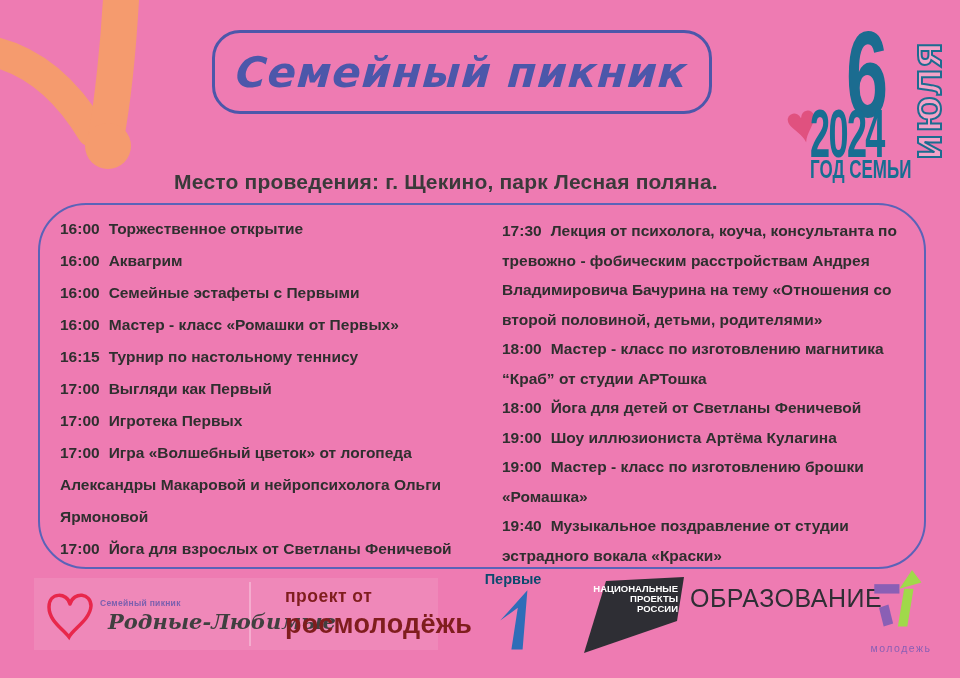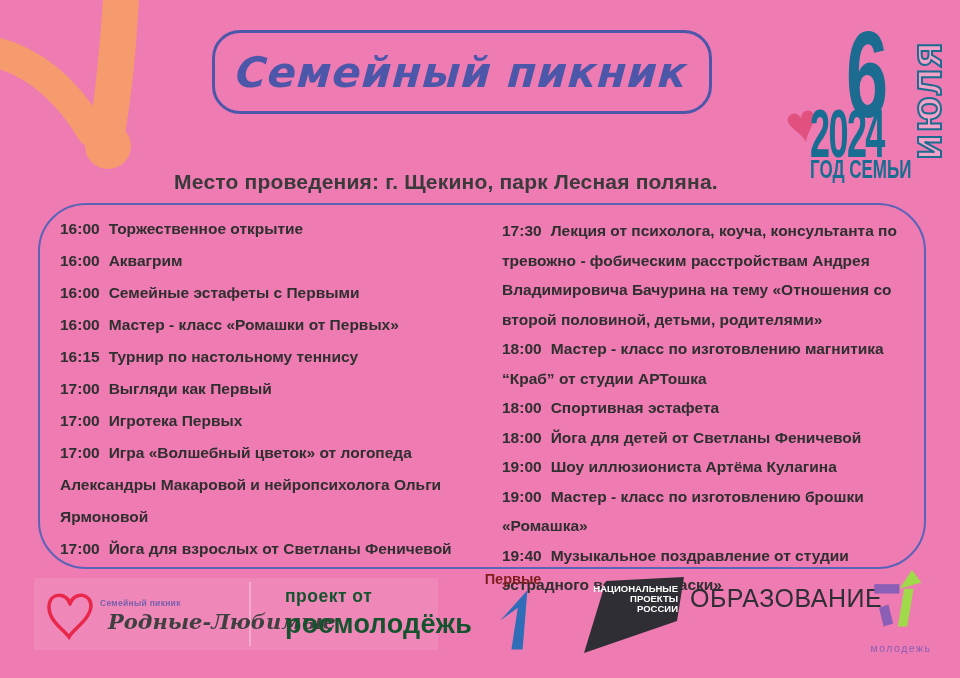--- a/index.html
+++ b/index.html
@@ -67,25 +67,25 @@
     background:rgba(255,255,255,0.10);}
   .footer-divider{position:absolute;left:249px;top:582px;width:2px;height:64px;
     background:rgba(255,255,255,0.30);}
   .family-logo{position:absolute;left:44px;top:588px;display:flex;align-items:center;}
   .family-text{margin-left:4px;}
   .family-tagline{font-size:8.5px;font-weight:bold;color:#7a5fae;letter-spacing:0.3px;}
   .family-name{
     font-family:"DejaVu Serif", serif;font-style:italic;font-weight:bold;
     font-size:21px;color:#404040;margin-top:1px;margin-left:8px;
   }
-  .rosmol{position:absolute;left:285px;top:586px;color:#14532d;}
+  .rosmol{position:absolute;left:285px;top:586px;color:#7f1d1d;}
   .rosmol-line1{font-size:17.5px;font-weight:600;letter-spacing:0.5px;}
   .rosmol-line2{font-size:27px;font-weight:bold;letter-spacing:0.3px;margin-top:2px;}
   .pervye{position:absolute;left:468px;top:571px;width:90px;text-align:center;}
-  .pervye-label{font-size:14.5px;font-weight:bold;color:#7f1d1d;}
+  .pervye-label{font-size:14.5px;font-weight:bold;color:#0c4a6e;}
   .natproj-flag{position:absolute;left:578px;top:577px;}
   .natproj-program{
     position:absolute;left:690px;top:584px;font-size:25px;font-weight:normal;
     color:#2e2e34;letter-spacing:0.5px;
   }
   .youth{position:absolute;left:860px;top:570px;width:82px;text-align:center;}
   .youth-label{font-size:10.5px;font-weight:normal;color:#8a5fb5;letter-spacing:1.5px;margin-top:2px;}
 </style>
 </head>
 <body>
@@ -131,21 +131,20 @@
         <p><span class="time">17:00</span><span class="txt">Игра «Волшебный цветок»  от логопеда Александры Макаровой и нейропсихолога Ольги Ярмоновой</span></p>
 
         <p><span class="time">17:00</span><span class="txt">Йога для взрослых от Светланы Феничевой</span></p>
       </div>
     <div class="col col-right">
 
         <p><span class="time">17:30</span><span class="txt">Лекция от психолога, коуча, консультанта по тревожно - фобическим расстройствам Андрея Владимировича Бачурина на тему «Отношения со второй половиной, детьми, родителями»</span></p>
 
         <p><span class="time">18:00</span><span class="txt">Мастер - класс по изготовлению магнитика “Краб” от студии АРТошка</span></p>
 
-        <p><span class="time">18:00</span><span class="txt">Спортивная эстафета</span></p>
 
         <p><span class="time">18:00</span><span class="txt">Йога для детей от Светланы Феничевой</span></p>
 
         <p><span class="time">19:00</span><span class="txt">Шоу иллюзиониста Артёма Кулагина</span></p>
 
         <p><span class="time">19:00</span><span class="txt">Мастер - класс по изготовлению брошки «Ромашка»</span></p>
 
         <p><span class="time">19:40</span><span class="txt">Музыкальное поздравление от студии эстрадного вокала «Краски»</span></p>
       </div>
   </div>

